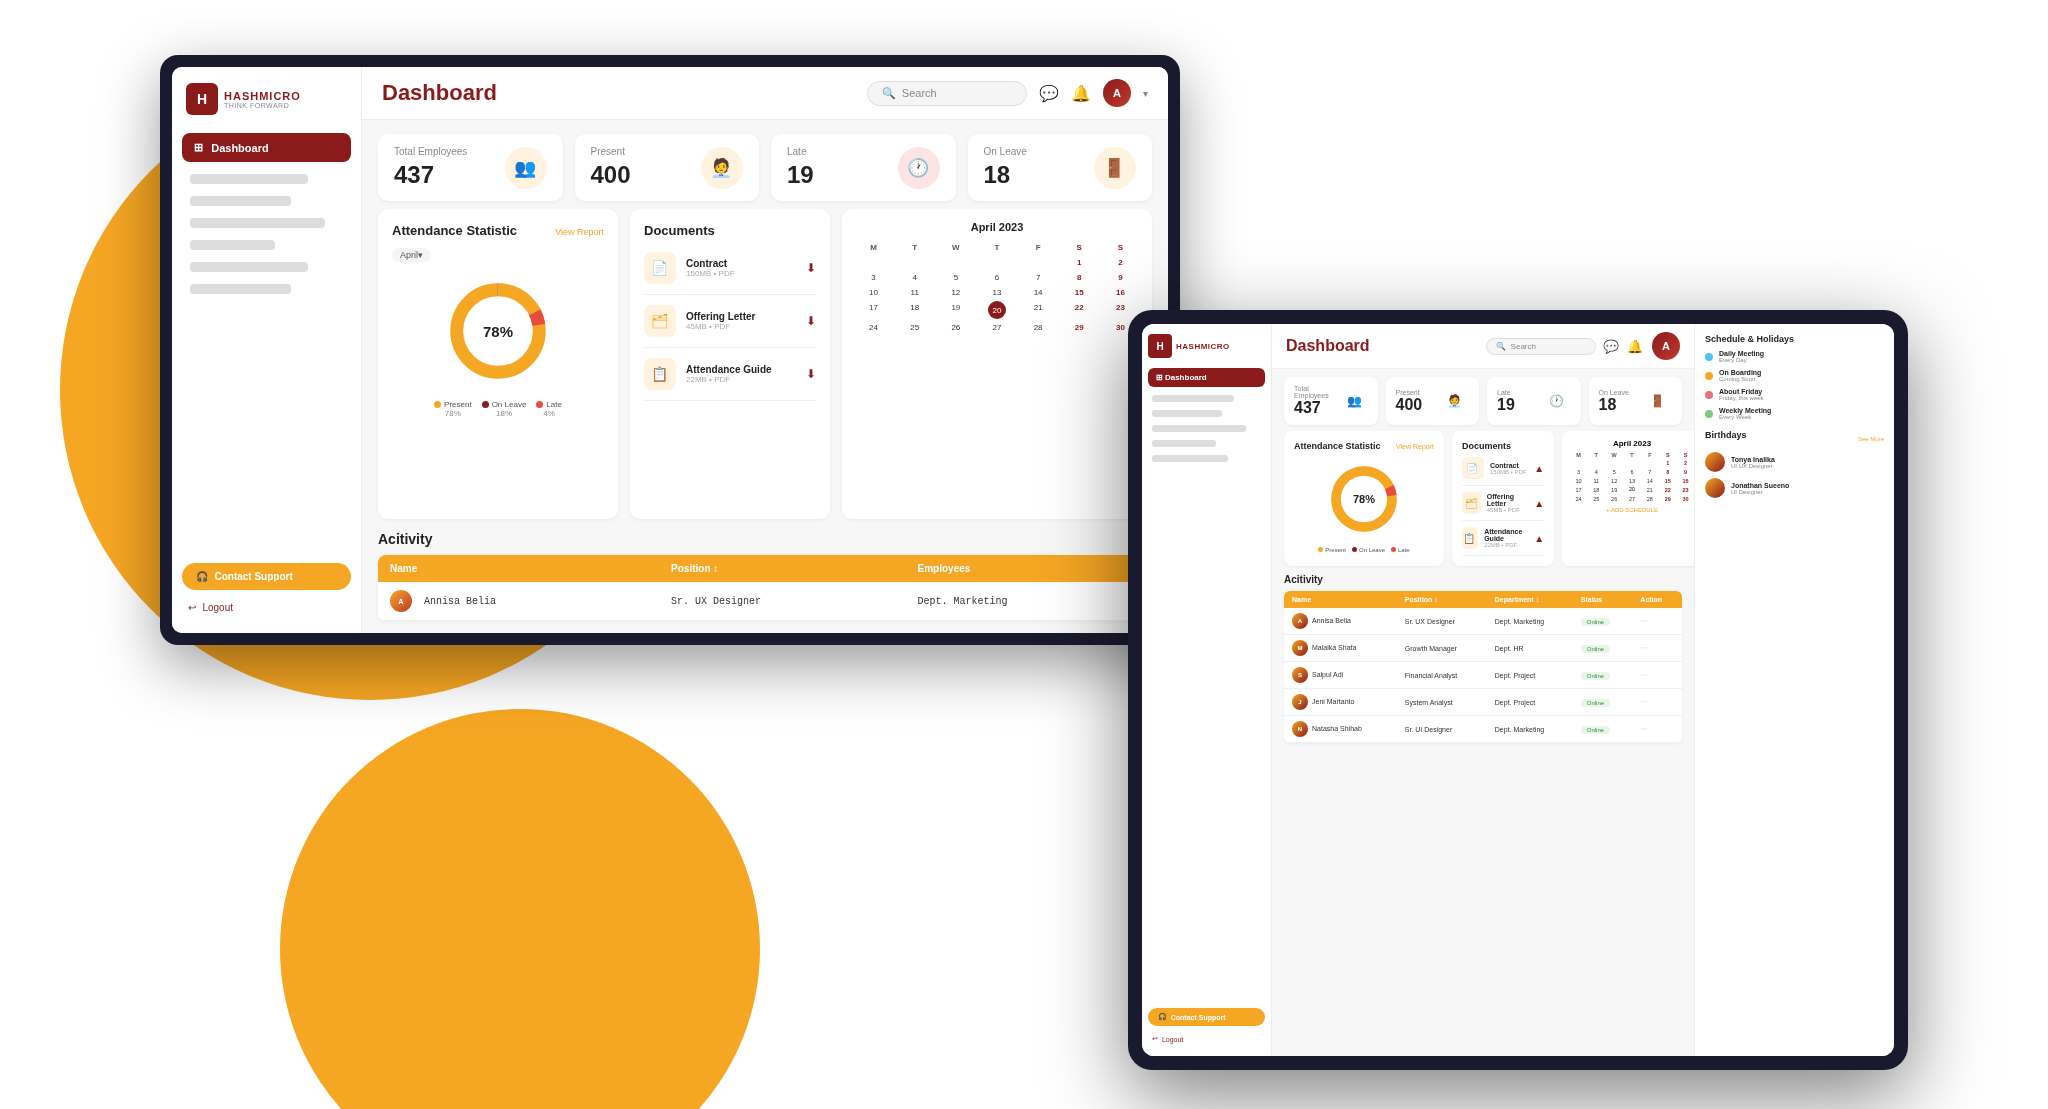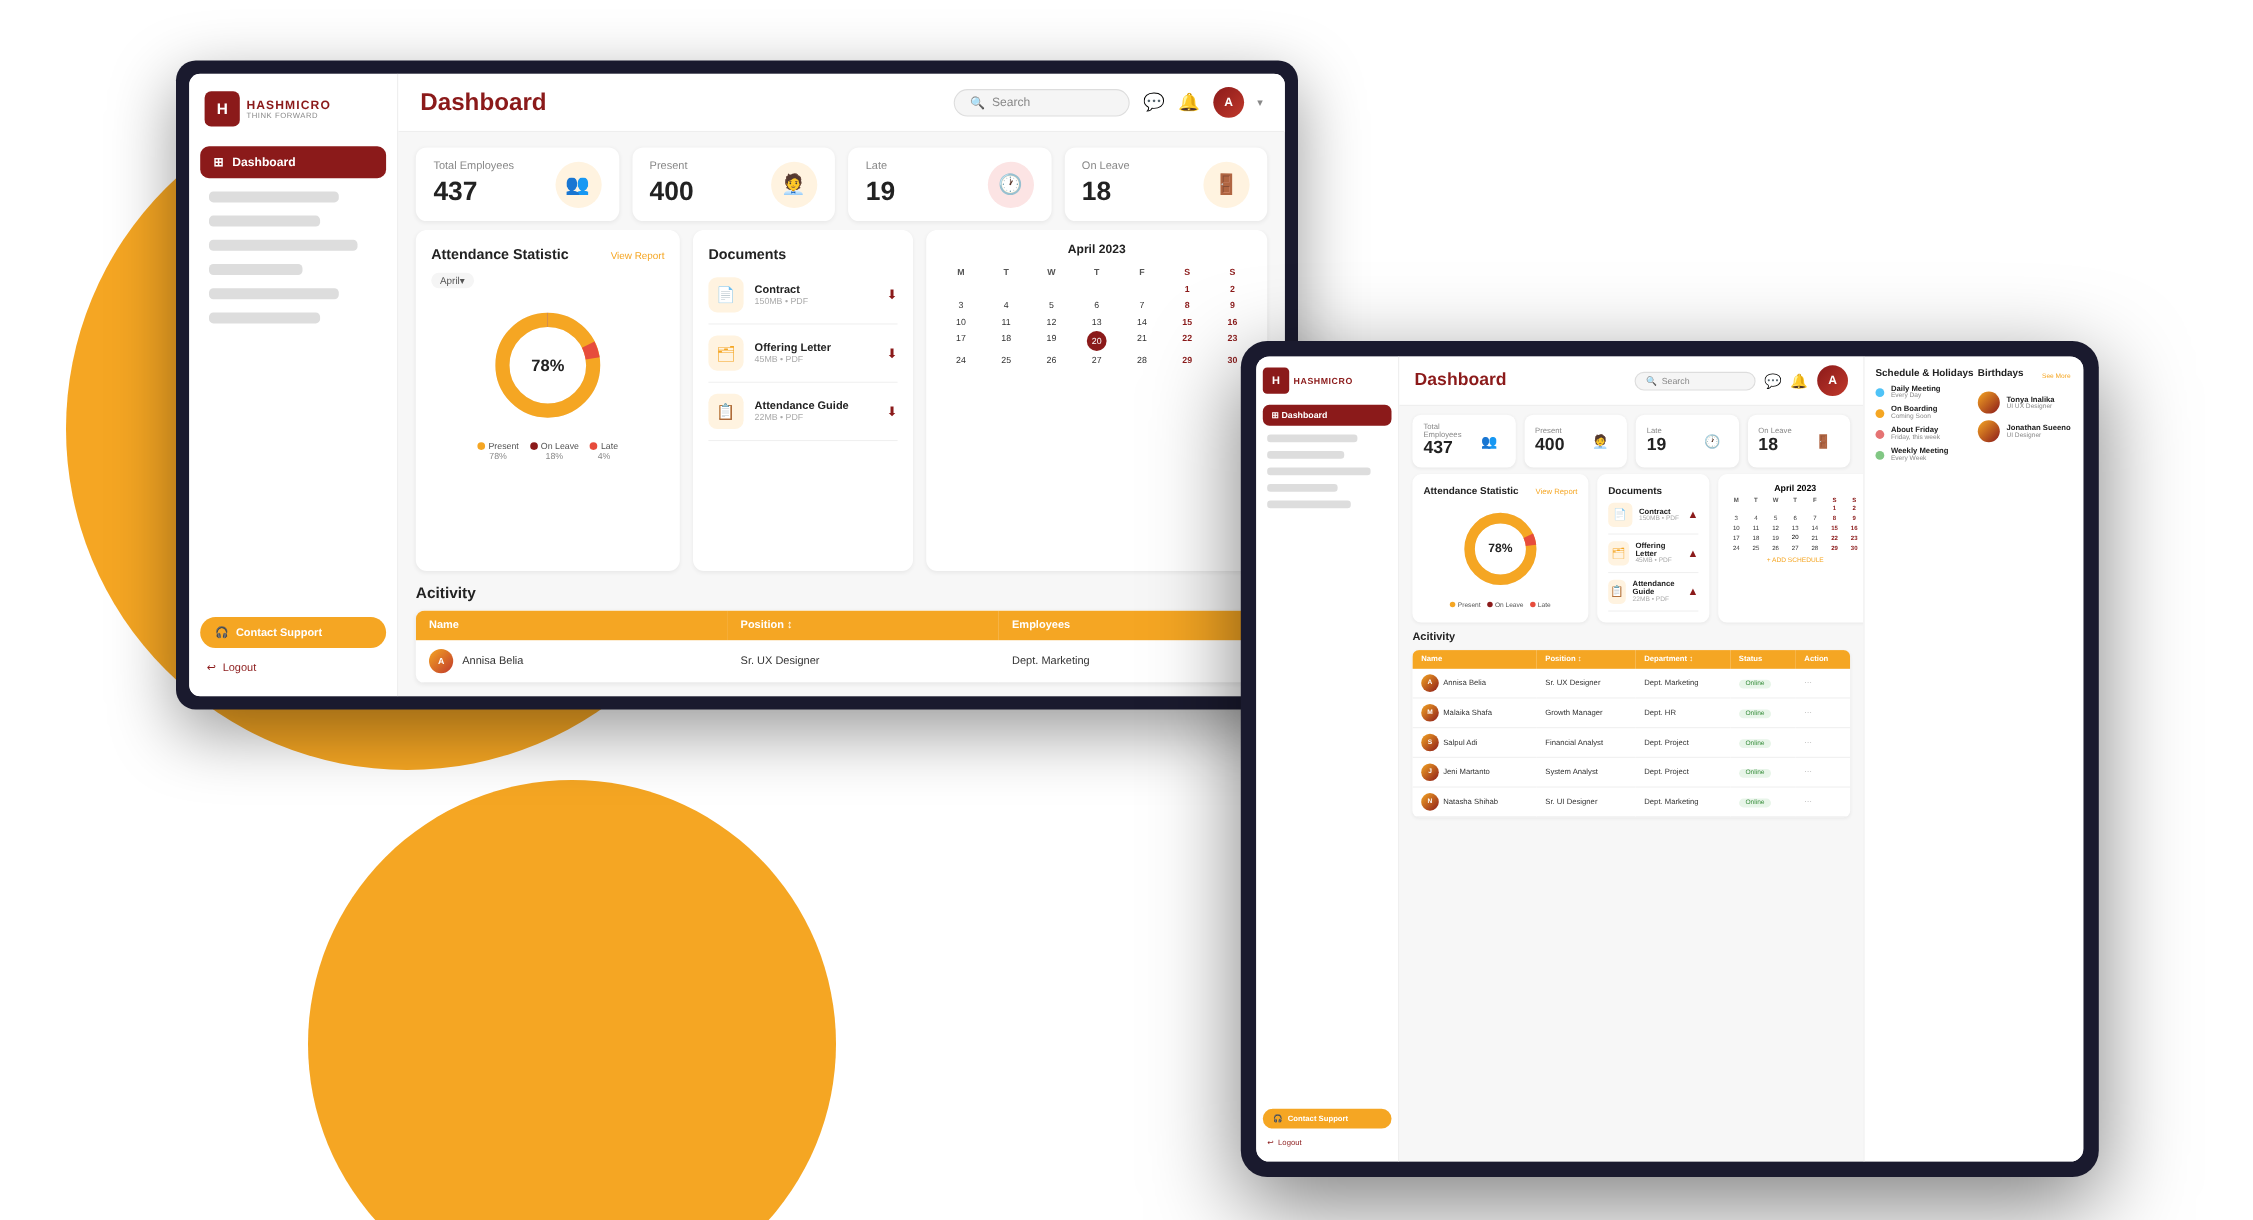--- a/index.html
+++ b/index.html
@@ -435,20 +435,21 @@
       background: #F5A623;
       color: #fff;
       padding: 8px 12px;
       text-align: left;
       font-size: 10px;
     }
     .activity-table td {
       padding: 8px 12px;
       border-bottom: 1px solid #f0f0f0;
       color: #333;
+      font-family: Liberation Mono, monospace;
     }
     .row-avatar {
       width: 22px;
       height: 22px;
       border-radius: 50%;
       background: linear-gradient(135deg, #F5A623, #c0392b);
       display: inline-flex;
       align-items: center;
       justify-content: center;
       color: #fff;
@@ -755,21 +756,21 @@
     }
 
     
     .tablet-right-panel {
       width: 200px;
       min-width: 200px;
       background: #fff;
       padding: 10px;
       border-left: 1px solid #eee;
       display: flex;
-      flex-direction: row;
+      flex-direction: column;
       gap: 4px;
       overflow-y: auto;
     }
     .panel-section-title {
       font-size: 9px;
       font-weight: 700;
       color: #222;
       margin-bottom: 6px;
     }
     .schedule-item {

